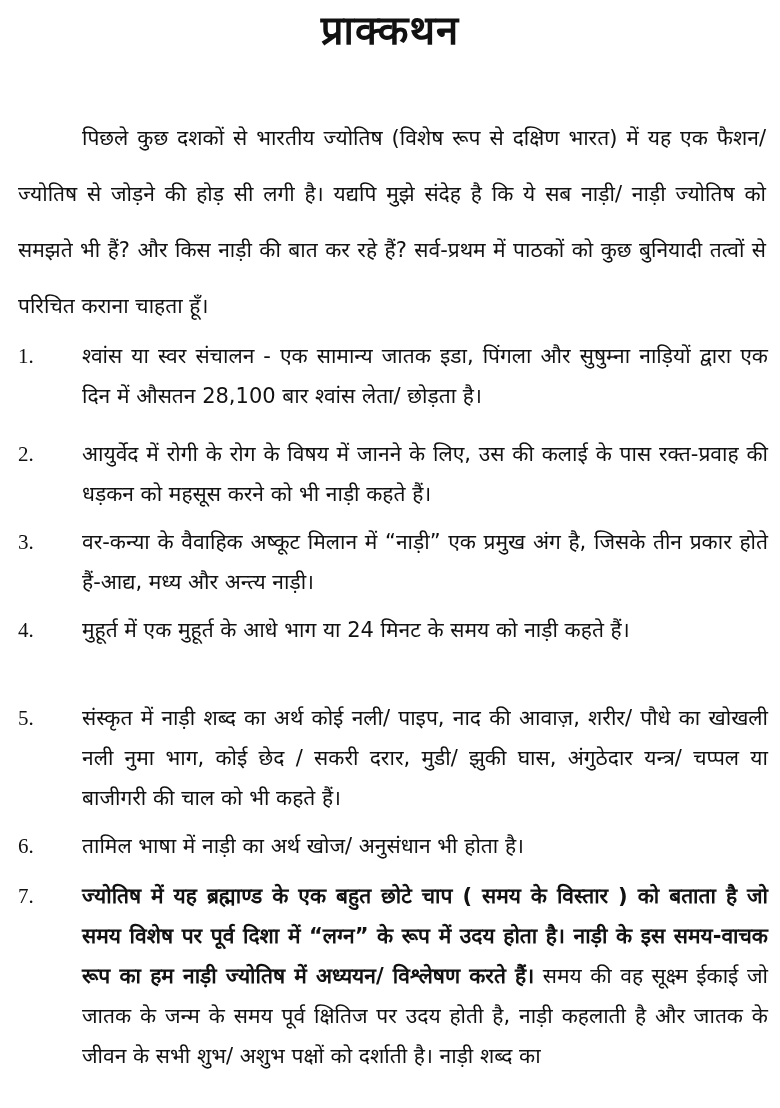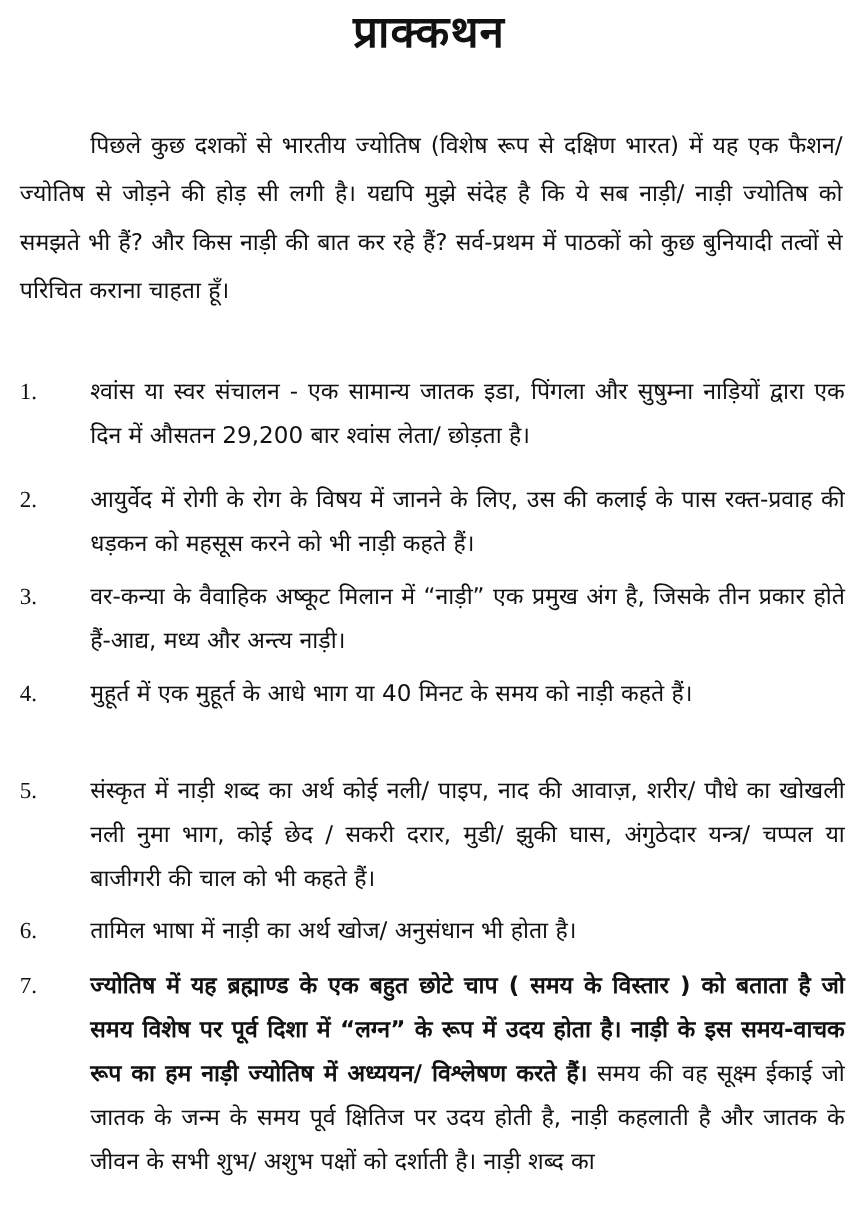--- a/index.html
+++ b/index.html
@@ -8,56 +8,56 @@
       font-family: "DejaVu Sans", "Liberation Sans", sans-serif;
       color: #111111;
     }
     .page { position: absolute; left: 0; top: 0; width: 678px; height: 1108px; }
     .title {
       position: absolute; top: 2px; left: 0; width: 780px; text-align: center;
       font-size: 40px; font-weight: bold; letter-spacing: 1px; line-height: 56px;
     }
     .para {
       position: absolute; left: 18px; width: 748px;
-      font-size: 21px; line-height: 44px; text-align: justify;
+      font-size: 21px; line-height: 56px; text-align: justify;
       text-indent: 64px;
     }
     .intro { position: absolute; left: 82px; top: 286px; font-size: 21px; line-height: 40px; white-space: nowrap; }
     .item { position: absolute; left: 18px; width: 750px; font-size: 21px; line-height: 40px; }
     .item .num { position: absolute; left: 0; top: 0; width: 40px; font-family: "Liberation Serif", serif; font-size: 21px; }
     .item .txt { margin-left: 64px; text-align: justify; }
     .bold { font-weight: bold; }
   </style>
 </head>
 <body>
 
 <div class="page">
   <div class="title">प्राक्कथन</div>
 
   <p class="para" style="top:110px;margin:0;">पिछले कुछ दशकों से भारतीय ज्योतिष (विशेष रूप से दक्षिण भारत) में यह एक फैशन/ ज्योतिष से जोड़ने की होड़ सी लगी है। यद्यपि मुझे संदेह है कि ये सब नाड़ी/ नाड़ी ज्योतिष को समझते भी हैं? और किस नाड़ी की बात कर रहे हैं? सर्व-प्रथम में पाठकों को कुछ बुनियादी तत्वों से परिचित कराना चाहता हूँ।</p>
 
 
   <div class="item" style="top:336px;">
     <span class="num">1.</span>
-    <div class="txt">श्वांस या स्वर संचालन - एक सामान्य जातक इडा, पिंगला और सुषुम्ना नाड़ियों द्वारा एक दिन में औसतन 29,200 बार श्वांस लेता/ छोड़ता है।</div>
+    <div class="txt">श्वांस या स्वर संचालन - एक सामान्य जातक इडा, पिंगला और सुषुम्ना नाड़ियों द्वारा एक दिन में औसतन 28,100 बार श्वांस लेता/ छोड़ता है।</div>
   </div>
 
   <div class="item" style="top:434px;">
     <span class="num">2.</span>
     <div class="txt">आयुर्वेद में रोगी के रोग के विषय में जानने के लिए, उस की कलाई के पास रक्त-प्रवाह की धड़कन को महसूस करने को भी नाड़ी कहते हैं।</div>
   </div>
 
   <div class="item" style="top:522px;">
     <span class="num">3.</span>
     <div class="txt">वर-कन्या के वैवाहिक अष्कूट मिलान में “नाड़ी” एक प्रमुख अंग है, जिसके तीन प्रकार होते हैं-आद्य, मध्य और अन्त्य नाड़ी।</div>
   </div>
 
   <div class="item" style="top:610px;">
     <span class="num">4.</span>
-    <div class="txt">मुहूर्त में एक मुहूर्त के आधे भाग या 40 मिनट के समय को नाड़ी कहते हैं।</div>
+    <div class="txt">मुहूर्त में एक मुहूर्त के आधे भाग या 24 मिनट के समय को नाड़ी कहते हैं।</div>
   </div>
 
   <div class="item" style="top:698px;">
     <span class="num">5.</span>
     <div class="txt">संस्कृत में नाड़ी शब्द का अर्थ कोई नली/ पाइप, नाद की आवाज़, शरीर/ पौधे का खोखली नली नुमा भाग, कोई छेद / सकरी दरार, मुडी/ झुकी घास, अंगुठेदार यन्त्र/ चप्पल या बाजीगरी की चाल को भी कहते हैं।</div>
   </div>
 
   <div class="item" style="top:826px;">
     <span class="num">6.</span>
     <div class="txt">तामिल भाषा में नाड़ी का अर्थ खोज/ अनुसंधान भी होता है।</div>

